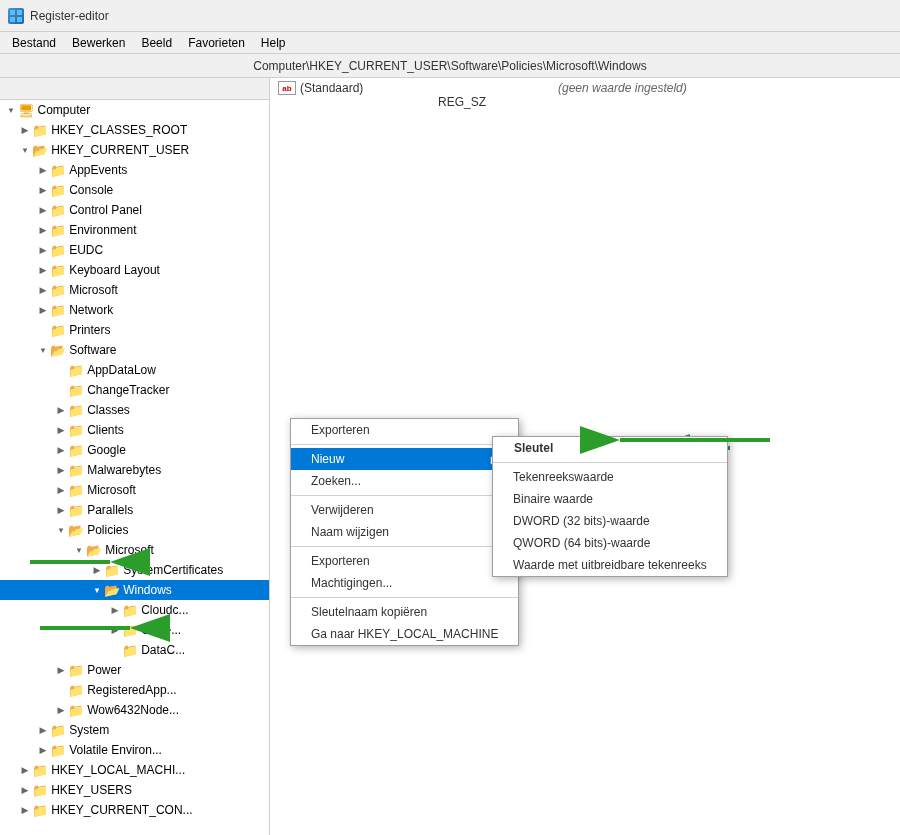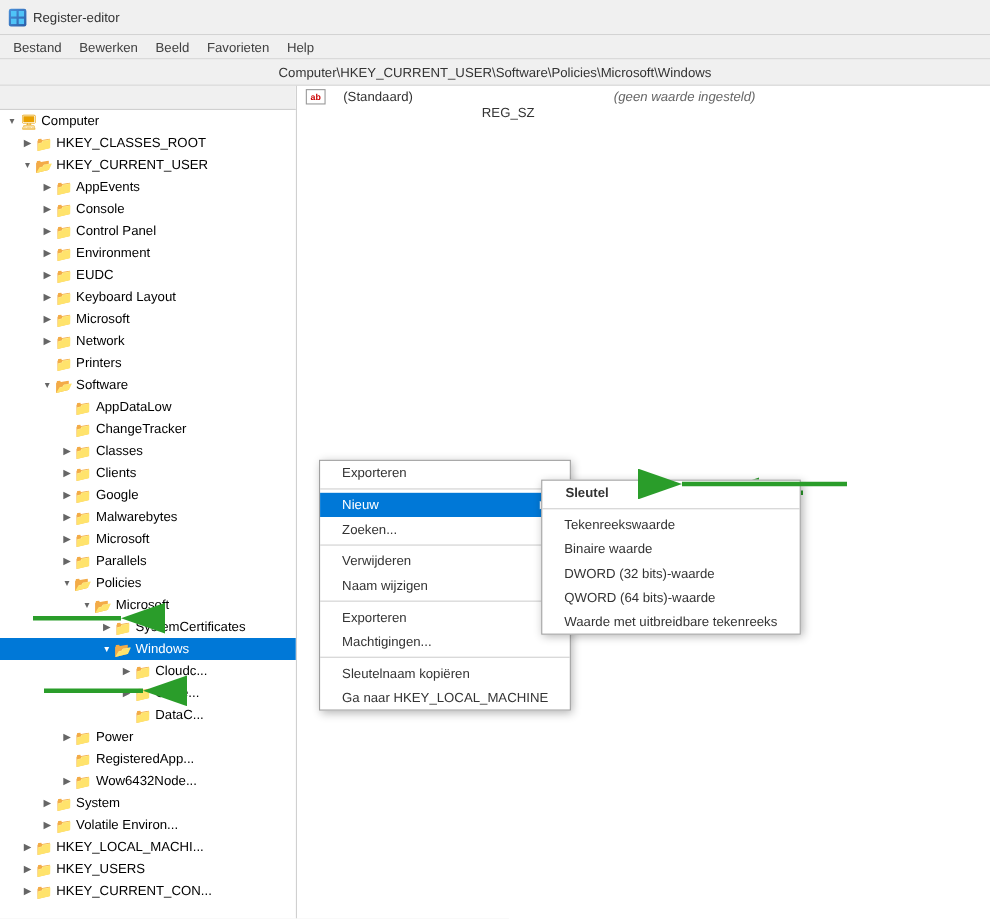--- a/index.html
+++ b/index.html
@@ -45,21 +45,21 @@
       background: #f0f0f0;
       height: 22px;
       display: flex;
       align-items: center;
       padding: 0 4px;
       border-bottom: 1px solid #d0d0d0;
     }
     .menu-item {
       padding: 2px 8px;
       cursor: pointer;
-      color: #404040;
+      color: #000000;
       font-size: 12px;
     }
 
     
     .address-bar {
       background: #f0f0f0;
       height: 24px;
       display: flex;
       align-items: center;
       padding: 0 6px;
@@ -115,21 +115,21 @@
     }
     .detail-cell {
       font-size: 12px;
       color: #333;
       min-width: 100px;
       padding-right: 10px;
     }
     .detail-cell-icon {
       display: flex;
       align-items: center;
-      gap: 12px;
+      gap: 0;
       min-width: 160px;
     }
 
     
     .tree-item {
       display: flex;
       align-items: center;
       height: 20px;
       padding-left: 4px;
       cursor: pointer;

